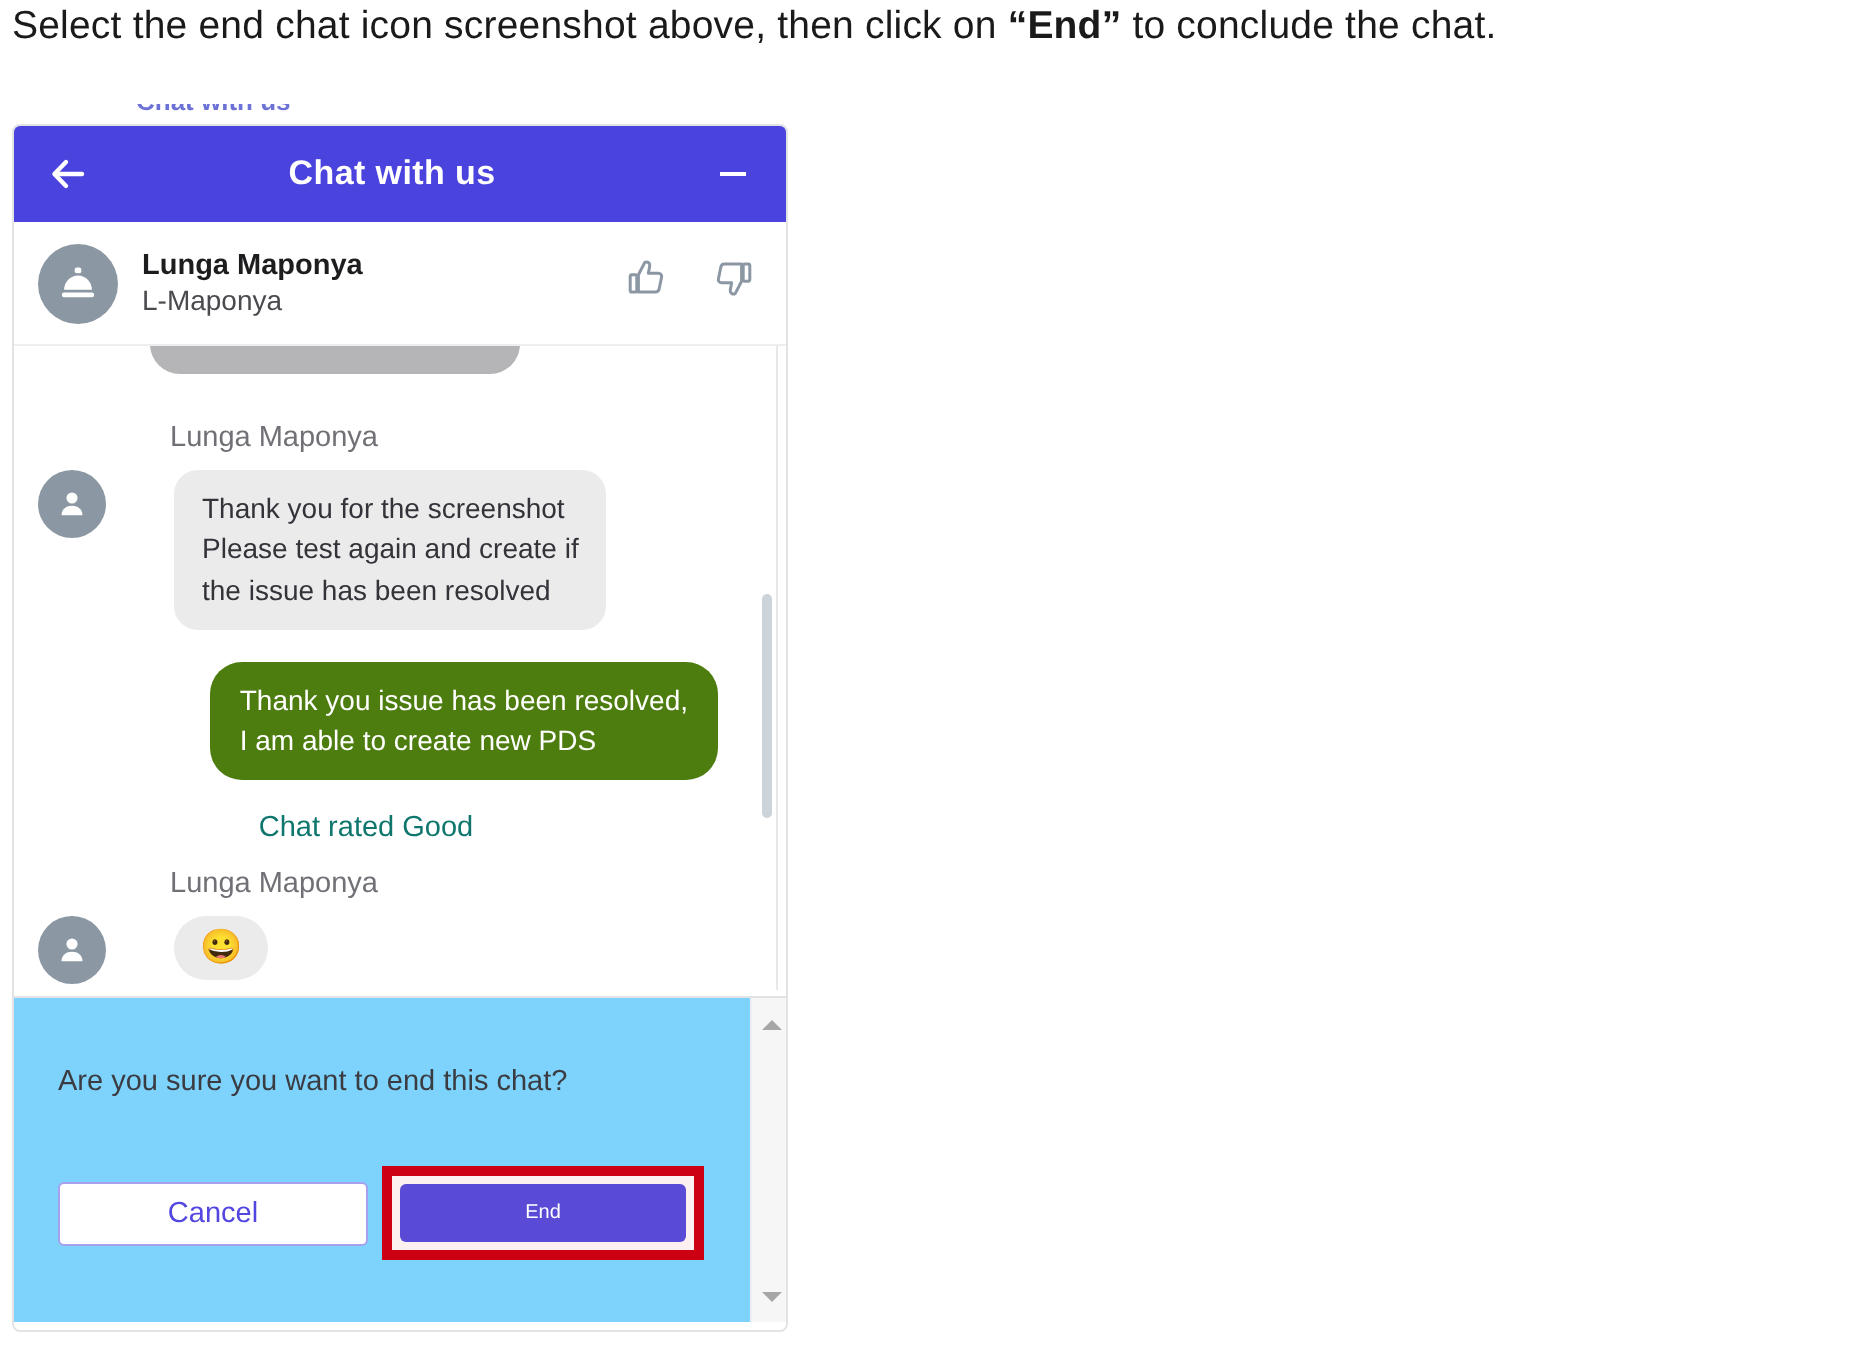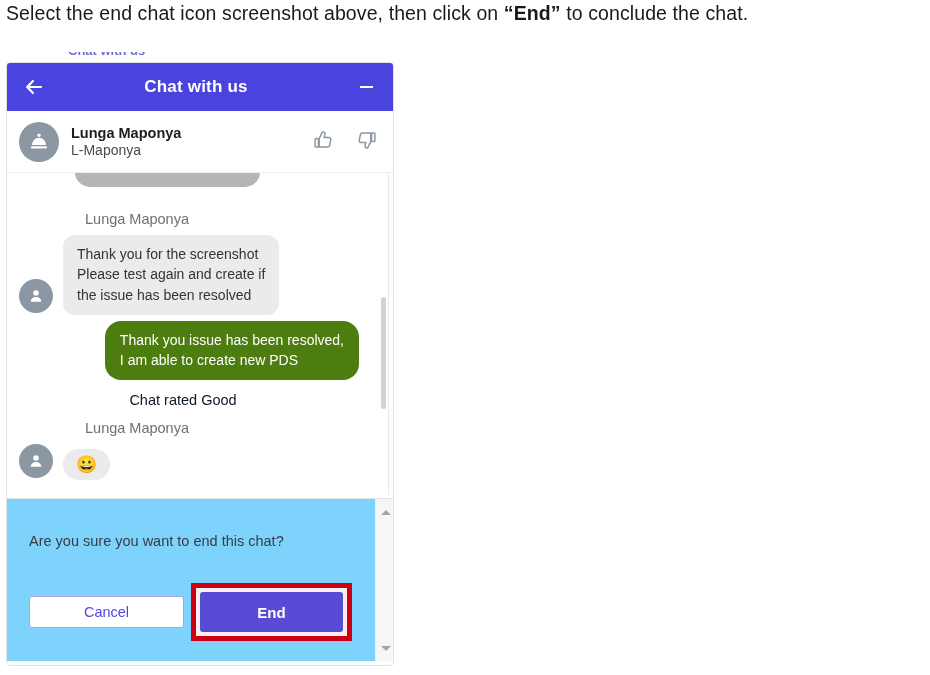--- a/index.html
+++ b/index.html
@@ -143,22 +143,23 @@
     border-radius: 16px;
   }
   .msg-name {
     font-size: 14.5px;
     color: #707076;
     margin: 0 0 8px 66px;
   }
   .msg-name.first { padding-top: 38px; }
   .row {
     display: flex;
-    align-items: flex-end;
-    margin-bottom: 6px;
+    align-items: flex-start;
+    margin-bottom: 16px;
+    gap: 24px;
   }
   .row.right { justify-content: flex-end; }
   .avatar-sm {
     width: 34px; height: 34px;
     border-radius: 50%;
     background: #8b97a3;
     display: flex; align-items: center; justify-content: center;
     flex: none;
     margin-right: 10px;
     margin-bottom: 2px;
@@ -178,21 +179,21 @@
     padding: 9px 15px 10px 15px;
     font-size: 14px;
     color: #ffffff;
     line-height: 1.45;
     max-width: 266px;
     margin-right: 18px;
   }
   .rated {
     text-align: center;
     font-size: 14.5px;
-    color: #0f172a;
+    color: #0f766e;
     margin: 12px 30px 12px 0;
   }
   .bubble-emoji {
     background: #ebebeb;
     border-radius: 16px;
     padding: 4px 13px 4px 13px;
     font-size: 17px;
     line-height: 1.4;
   }
 
@@ -266,27 +267,27 @@
   .end-highlight {
     margin-left: 7px;
     border: 5px solid #cc0012;
     background: #fdf0f1;
     padding: 4px;
     box-sizing: border-box;
     display: flex;
   }
   .btn-end {
     width: 143px;
-    height: 40px;
+    height: 29px;
     border: none;
     border-radius: 3px;
     background: #5a4bd6;
     color: #ffffff;
-    font-size: 15px;
-    font-weight: bold;
+    font-size: 10px;
+    font-weight: normal;
     font-family: "Liberation Sans", sans-serif;
     cursor: pointer;
     display: flex; align-items: center; justify-content: center;
     box-sizing: border-box;
   }
 
   
   .dlg-scroll {
     position: absolute;
     right: 0; top: 0;

